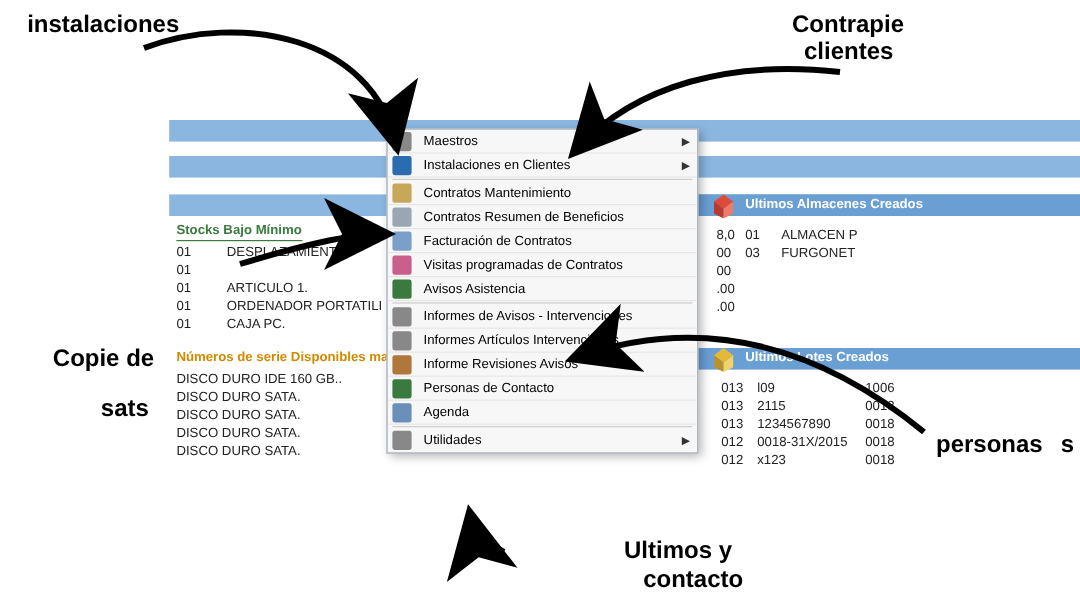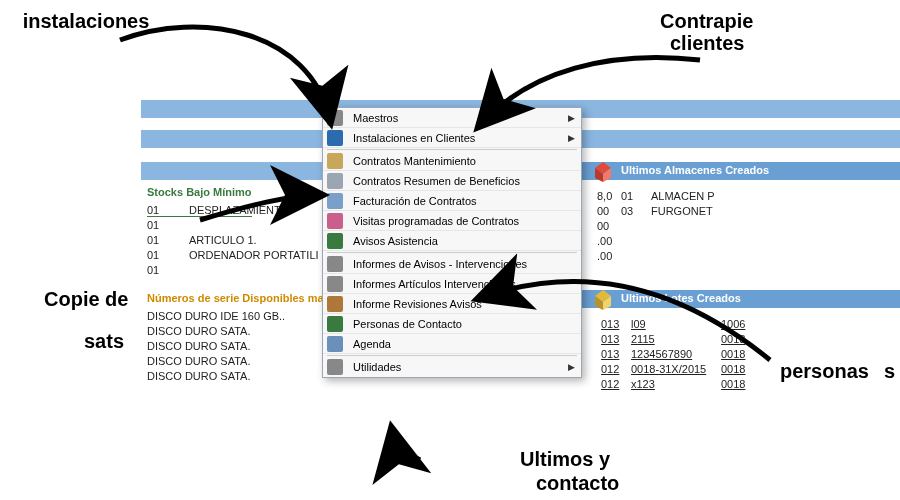--- a/index.html
+++ b/index.html
@@ -1,20 +1,20 @@
 <!DOCTYPE html>
 <html><head>
 <meta charset="utf-8">
 <style>
   * { box-sizing: border-box; margin: 0; padding: 0; font-family: Tahoma, Arial, sans-serif; }
   body { width: 900px; height: 500px; background: #fff; position: relative; overflow: hidden; }
   .panel { position: absolute; left: 141px; top: 100px; width: 759px; height: 400px; background: #fff; }
   .hband { position: absolute; left: 0; right: 0; height: 18px; background: #8ab6e0; }
   .section-title { position: absolute; font-size: 11px; font-weight: bold; }
-  .green { color: #3a7a3f; border-bottom: 1px solid #3a7a3f; padding-bottom: 18px; display: inline-block; }
+  .green { color: #3a7a3f; border-bottom: 1px solid #3a7a3f; padding-bottom: 2px; display: inline-block; }
   .orange { color: #d18a00; }
   .row { position: absolute; font-size: 11px; color: #222; white-space: nowrap; display: flex; gap: 18px; }
   .cell1 { width: 24px; }
   .cell2 { width: 200px; }
   .right-title { position: absolute; font-size: 11px; font-weight: bold; color: #fff; display: flex; align-items: center; gap: 6px; }
   .cube { width: 24px; height: 24px; }
   .rtable { position: absolute; font-size: 11px; color: #222; }
   .rtable .r { display: flex; height: 15px; } .c1 { width: 30px; } .c2 { width: 90px; } .c3 { width: 60px; }
   .ca { width: 30px; } .cb { width: 220px; }
   .menu { position: absolute; left: 322px; top: 107px; width: 260px; background: #f7f7f7; border: 1px solid #9aa6b2; box-shadow: 3px 3px 8px rgba(0,0,0,.3); font-size: 11px; z-index: 50; }
@@ -46,20 +46,21 @@
       <div class="row" style="left: 6px; top: 134px;">
         <span class="cell1">01</span>
         <span class="cell2">ARTICULO 1.</span>
       </div>
       <div class="row" style="left: 6px; top: 149px;">
         <span class="cell1">01</span>
         <span class="cell2">ORDENADOR PORTATILI PIV.</span>
       </div>
       <div class="row" style="left: 6px; top: 164px;">
         <span class="cell1">01</span>
+        <span class="cell2">CAJA PC.</span>
       </div>
     </div>
 
   <div class="section-title orange" style="left:6px; top:192px;">Números de serie Disponibles mas Antiguo</div>
   <div id="series-rows">
       <div class="row" style="left: 6px; top: 210px;">DISCO DURO IDE 160 GB..</div>
       <div class="row" style="left: 6px; top: 225px;">DISCO DURO SATA.</div>
       <div class="row" style="left: 6px; top: 240px;">DISCO DURO SATA.</div>
       <div class="row" style="left: 6px; top: 255px;">DISCO DURO SATA.</div>
       <div class="row" style="left: 6px; top: 270px;">DISCO DURO SATA.</div>
@@ -94,21 +95,21 @@
 
   <div class="hband" style="top:190px; left:425px; right:0; background:#6a9fd4;"></div>
   <div class="right-title" style="left:450px; top:186px;">
     <svg class="cube">
         <polygon points="4,10 12,4 20,10 12,16" fill="#e4b93a"></polygon>
         <polygon points="4,10 4,20 12,24 12,16" fill="#b8922c"></polygon>
         <polygon points="20,10 20,20 12,24 12,16" fill="#f0d46a"></polygon>
       </svg>
     <span>Ultimos Lotes Creados</span>
   </div>
-  <div class="rtable" id="lote-rows" style="left:460px; top:218px;text-decoration:underline;">
+  <div class="rtable" id="lote-rows" style="left:460px; top:218px;">
       <div class="r">
         <span class="c1">013</span>
         <span class="c2">l09</span>
         <span class="c3">1006</span>
       </div>
       <div class="r">
         <span class="c1">013</span>
         <span class="c2">2115</span>
         <span class="c3">0018</span>
       </div>

